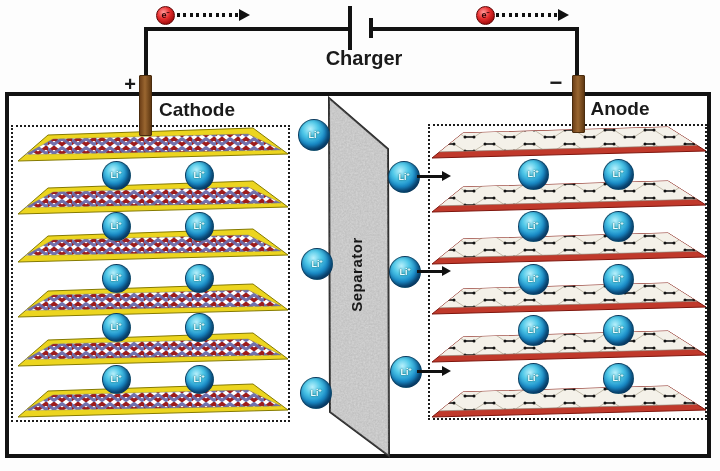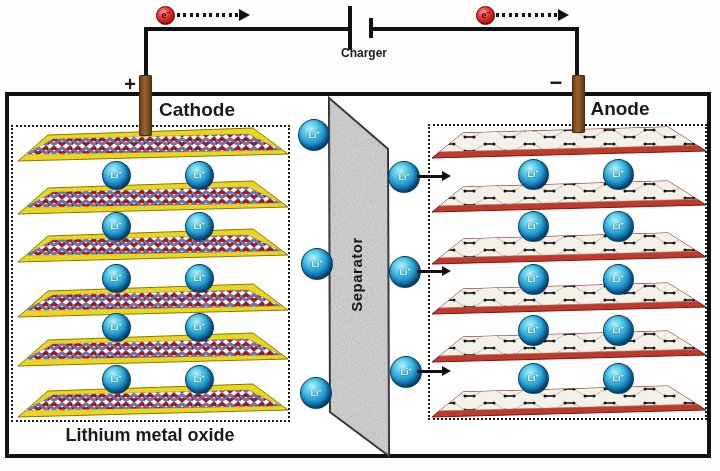--- a/index.html
+++ b/index.html
@@ -15,21 +15,21 @@
   #cathode-box{left:11px;top:125px;width:275px;height:293px;}
   #anode-box{left:428px;top:124px;width:275px;height:292px;}
   
   .wire{background:#121212;}
   
   .plate{background:#121212;}
   
   .rod{background:linear-gradient(90deg,#6e4018,#9a6630 45%,#5f3812);border:1px solid #4a2c0e;border-radius:1px;}
   
   .lbl{color:#1a1a1a;font-weight:bold;text-align:center;line-height:1.1;}
-  #charger-label{left:320px;top:47px;width:88px;font-size:12px;}
+  #charger-label{left:320px;top:47px;width:88px;font-size:20px;}
   #plus-sign{left:118px;top:73px;width:24px;font-size:20px;}
   #minus-sign{left:544px;top:71px;width:24px;font-size:22px;}
   #cathode-label{left:143px;top:100px;width:108px;font-size:19px;}
   #anode-label{left:566px;top:99px;width:108px;font-size:19px;}
   #lmo-label{left:25px;top:426px;width:250px;font-size:18px;}
   #graphite-label{left:505px;top:426px;width:150px;font-size:18px;}
   #separator-label{left:302px;top:265px;width:112px;height:19px;font-size:15px;
     transform:rotate(-90deg);transform-origin:center;letter-spacing:.5px;color:#181818;}
   
   .electron{width:17px;height:17px;border-radius:50%;
@@ -178,21 +178,20 @@
   <div class="abs arrow-head" style="left:558px;top:9px;"></div>
 
   <div class="abs lbl" id="plus-sign">+</div>
   <div class="abs lbl" id="minus-sign">−</div>
   <div class="abs rod" style="left:139px;top:75px;width:11px;height:59px;"></div>
   <div class="abs rod" style="left:572px;top:75px;width:11px;height:56px;"></div>
 
   <div class="abs lbl" id="cathode-label">Cathode</div>
   <div class="abs lbl" id="anode-label">Anode</div>
 
-  <div class="abs lbl" id="lmo-label">Lithium metal oxide</div>
 
   <div class="abs lbl" id="separator-label">Separator</div>
 
 <div class="abs li-ion" style="left: 101.5px; top: 160.5px; width: 27px; height: 27px;">
       <span class="li-lbl">Li⁺</span>
     </div>
     <div class="abs li-ion" style="left: 184.5px; top: 160.5px; width: 27px; height: 27px;">
       <span class="li-lbl">Li⁺</span>
     </div>
     <div class="abs li-ion" style="left: 101.5px; top: 211.5px; width: 27px; height: 27px;">

